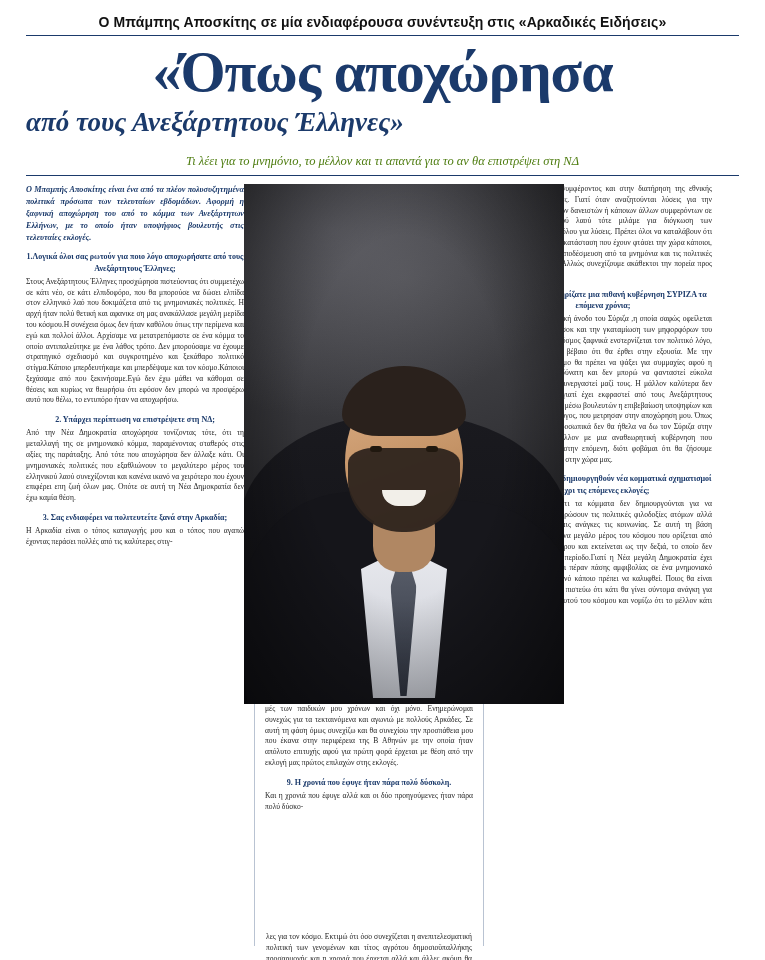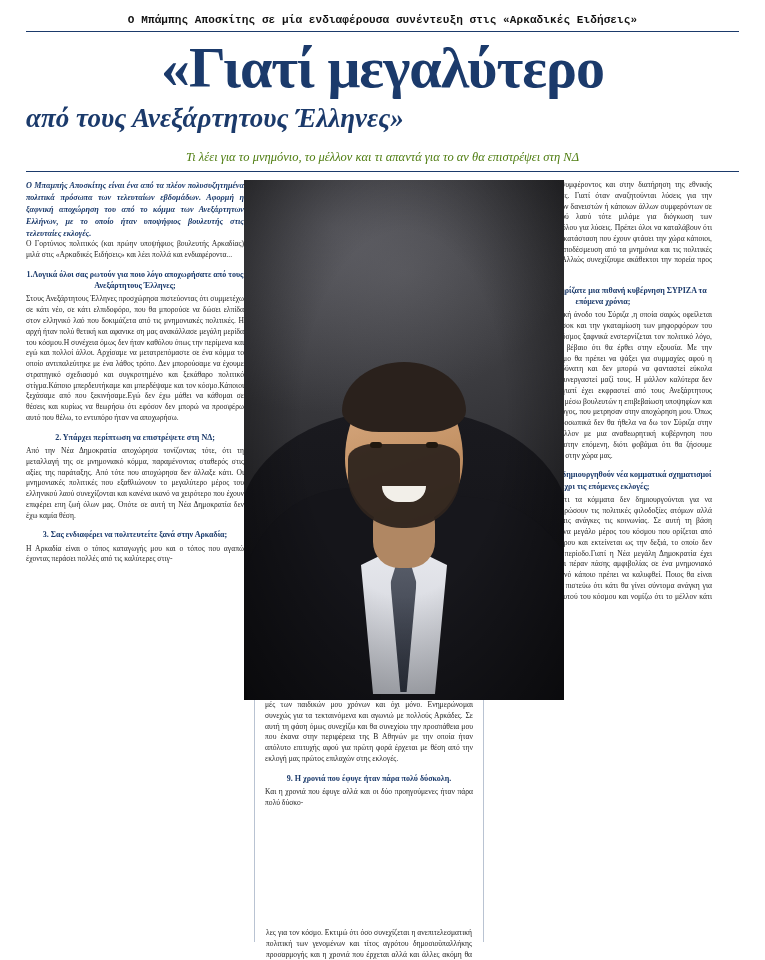--- a/index.html
+++ b/index.html
@@ -16,22 +16,22 @@
   }
   .page {
     position: relative;
     width: 765px;
     height: 960px;
     box-sizing: border-box;
     padding: 10px 26px 8px 26px;
   }
   .kicker {
     text-align: center;
-    font-family: Liberation Mono, monospace;
-    font-size: 11px;
+    font-family: Liberation Sans, sans-serif;
+    font-size: 14px;
     font-weight: bold;
     color: #111;
     letter-spacing: .1px;
     margin: 4px 0 2px 0;
   }
   .rule-top {
     height: 1px;
     background: #1b3a6b;
     margin: 5px 0 0 0;
   }
@@ -198,33 +198,32 @@
 </style>
 </head>
 <body>
 
 <div class="page">
 
   <div class="kicker">Ο Μπάμπης Αποσκίτης σε μία ενδιαφέρουσα συνέντευξη στις «Αρκαδικές Ειδήσεις»</div>
 
   <div class="rule-top"></div>
 
-  <h1 class="headline">«Γιατί μεγαλύτερο</h1>
+  <h1 class="headline">«Όπως αποχώρησα</h1>
 
   <div class="subhead">από τους Ανεξάρτητους Έλληνες»</div>
 
   <div class="deck">Τι λέει για το μνημόνιο, το μέλλον και τι απαντά για το αν θα επιστρέψει στη ΝΔ</div>
 
   <div class="rule-under-deck"></div>
 
   <div class="columns">
 
     <div class="col left">
       <div class="intro">Ο Μπαμπής Αποσκίτης είναι ένα από τα πλέον πολυσυζητημένα πολιτικά πρόσωπα των τελευταίων εβδομάδων. Αφορμή η ξαφνική αποχώρηση του από το κόμμα των Ανεξάρτητων Ελλήνων, με το οποίο ήταν υποψήφιος βουλευτής στις τελευταίες εκλογές.</div>
-      <p class="body">Ο Γορτύνιος πολιτικός (και πρώην υποψήφιος βουλευτής Αρκαδίας) μιλά στις «Αρκαδικές Ειδήσεις» και λέει πολλά και ενδιαφέροντα...</p>
       <div class="q">1.Λογικά όλοι σας ρωτούν για ποιο λόγο αποχωρήσατε από τους Ανεξάρτητους Έλληνες;</div>
       <p class="body">Στους Ανεξάρτητους Έλληνες προσχώρησα πιστεύοντας ότι συμμετέχω σε κάτι νέο, σε κάτι ελπιδοφόρο, που θα μπορούσε να δώσει ελπίδα στον ελληνικό λαό που δοκιμάζετα από τις μνημονιακές πολιτικές. Η αρχή ήταν πολύ θετική και αφανικε ση μας ανακάλλασε μεγάλη μερίδα του κόσμου.Η συνέχεια όμως δεν ήταν καθόλου όπως την περίμενα και εγώ και πολλοί άλλοι. Αρχίσαμε να μετατρεπόμαστε σε ένα κόμμα το οποίο αντιπαλεύτηκε με ένα λάθος τρόπο. Δεν μπορούσαμε να έχουμε στρατηγικό σχεδιασμό και συγκροτημένο και ξεκάθαρο πολιτικό στίγμα.Κάποιο μπερδευτήκαμε και μπερδέψαμε και τον κόσμο.Κάποιοι ξεχάσαμε από που ξεκινήσαμε.Εγώ δεν έχω μάθει να κάθομαι σε θέσεις και κυρίως να θεωρήσω ότι εφόσον δεν μπορώ να προσφέρω αυτό που θέλω, το εντυπόρο ήταν να αποχωρήσω.</p>
       <div class="q">2. Υπάρχει περίπτωση να επιστρέψετε στη ΝΔ;</div>
       <p class="body">Από την Νέα Δημοκρατία αποχώρησα τονίζοντας τότε, ότι τη μεταλλαγή της σε μνημονιακό κόμμα, παραμένοντας σταθερός στις αξίες της παράταξης. Από τότε που αποχώρησα δεν άλλαξε κάτι. Οι μνημονιακές πολιτικές που εξαθλιώνουν το μεγαλύτερο μέρος του ελληνικού λαού συνεχίζονται και κανένα ικανό να χειρότερο που έχουν επιφέρει επη ζωή όλων μας. Οπότε σε αυτή τη Νέα Δημοκρατία δεν έχω καμία θέση.</p>
       <div class="q">3. Σας ενδιαφέρει να πολιτευτείτε ξανά στην Αρκαδία;</div>
       <p class="body">Η Αρκαδία είναι ο τόπος καταγωγής μου και ο τόπος που αγαπώ έχοντας περάσει πολλές από τις καλύτερες στιγ-</p>
     </div>
 
     <div class="vline"></div>
 

